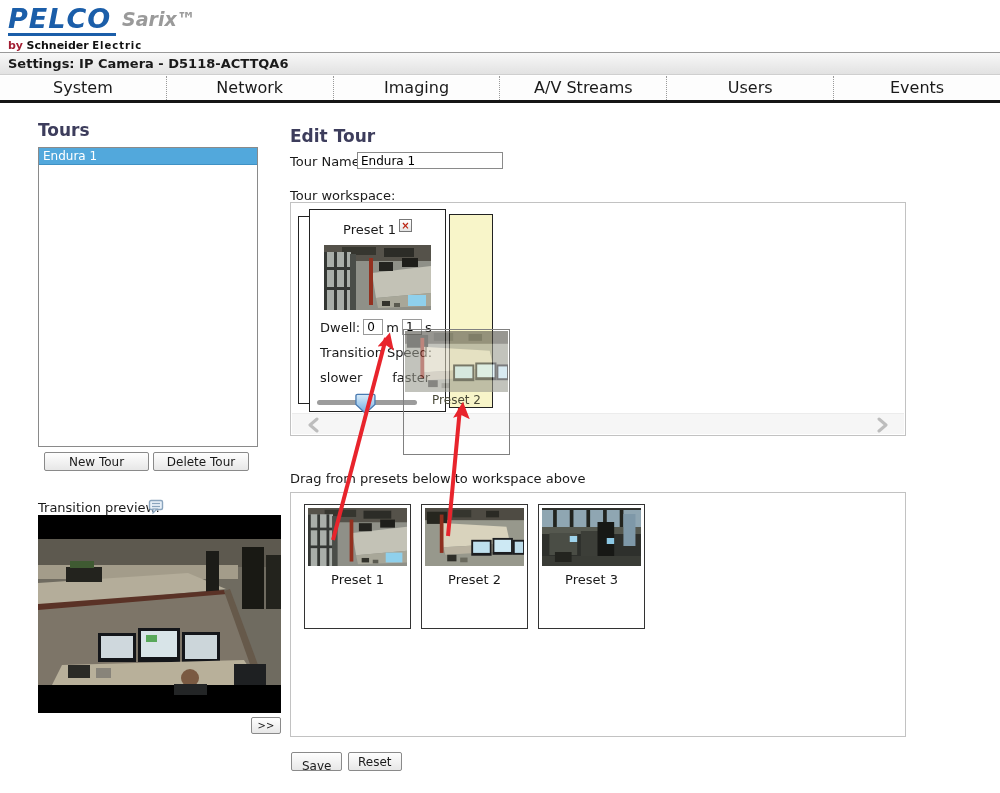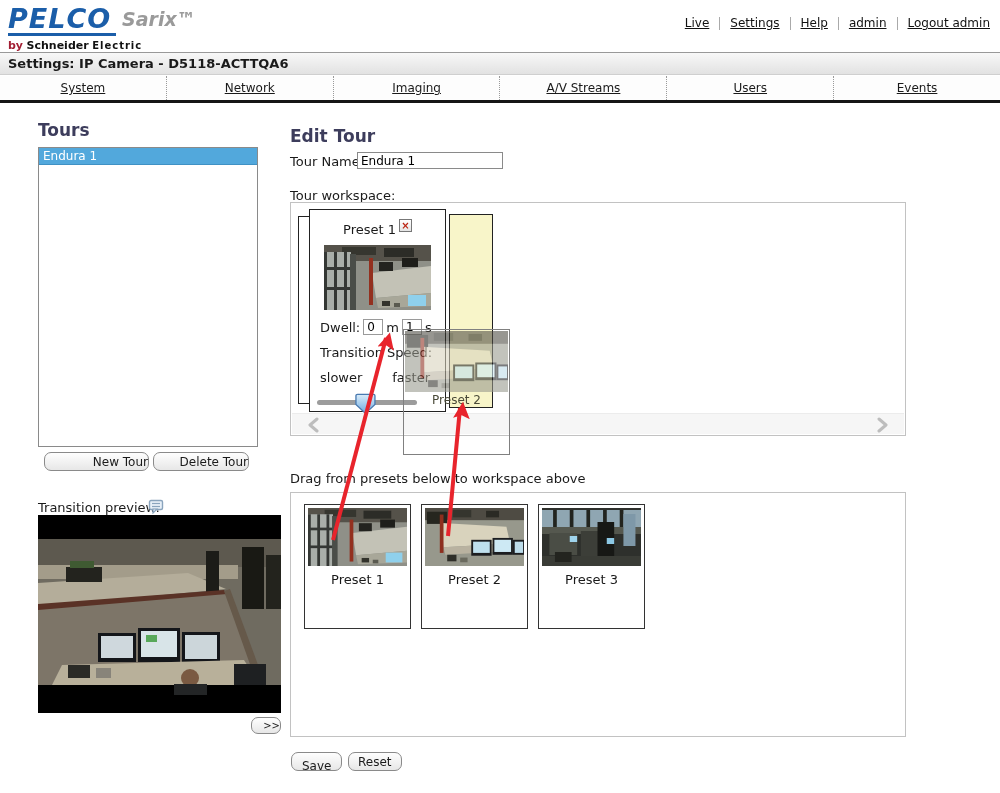--- a/index.html
+++ b/index.html
@@ -20,31 +20,31 @@
   .top-links a { color:#111; text-decoration:underline; cursor:pointer; }
   .tl-sep { width:1px; height:13px; background:#aaa; margin:0 10px; }
 
   
   .settings-bar { position:absolute; left:0; top:52px; width:1000px; height:23px;
     background:linear-gradient(#f8f8f8,#e2e2e2); border-top:1px solid #999; border-bottom:1px solid #cfcfcf;
     font-size:13px; font-weight:bold; line-height:21px; padding-left:8px; }
 
   
   .tab-bar { position:absolute; left:0; top:76px; width:1000px; height:24px; display:flex; background:#fdfdfd; }
-  .tab { flex:1; text-align:center; font-size:12px; line-height:24px; border-right:1px dotted #9a9a9a; cursor:pointer;text-decoration:underline; }
+  .tab { flex:1; text-align:center; font-size:16px; line-height:24px; border-right:1px dotted #9a9a9a; cursor:pointer; }
   .tab:last-child { border-right:none; }
   .tab-underline { position:absolute; left:0; top:100px; width:1000px; height:3px; background:#161616; }
 
   
   .h1 { font-size:17px; font-weight:bold; color:#3d3d5c; }
   .tours-heading { position:absolute; left:38px; top:120px; }
   .tour-list { position:absolute; left:38px; top:147px; width:220px; height:300px; border:1px solid #8a8a8a; background:#fff; }
   .tour-item { height:17px; background:#52a8dc; color:#fff; font-size:12px; line-height:17px; padding-left:4px; border-bottom:1px solid #3f91c4; cursor:pointer; }
   .btn { font-family:"DejaVu Sans","Liberation Sans",sans-serif; font-size:12px; color:#1a1a1a;
-    border:1px solid #8a8a8a; background:linear-gradient(#fefefe,#e7e7e7); border-radius:7px; padding:2px 10px; cursor:pointer;text-align:right; }
+    border:1px solid #8a8a8a; background:linear-gradient(#fefefe,#e7e7e7); border-radius:2px; padding:2px 10px; cursor:pointer; }
   .new-tour { position:absolute; left:44px; top:452px; width:105px; height:19px; padding:0; }
   .delete-tour { position:absolute; left:153px; top:452px; width:96px; height:19px; padding:0; }
   .tp-label { position:absolute; left:38px; top:500px; font-size:13px; }
   .tp-icon { position:absolute; left:148px; top:499px; }
   .tp-video { position:absolute; left:38px; top:515px; width:243px; height:198px; background:#000; }
   .expand-btn { position:absolute; left:251px; top:717px; width:30px; height:17px; padding:0; font-size:10px; line-height:15px; }
 
   
   .edit-heading { position:absolute; left:290px; top:126px; }
   .tourname-label { position:absolute; left:290px; top:154px; font-size:13px; }
@@ -212,31 +212,20 @@
     <div class="logo-block">
       <div class="pelco">PELCO</div>
       <div class="pelco-bar"></div>
       <div class="byline">
         <span class="by">by</span>
         <span class="brand">Schneider</span>
         <span class="brand2">Electric</span>
       </div>
     </div>
     <div class="sarix">Sarix™</div>
-    <div class="top-links">
-      <a>Live</a>
-      <span class="tl-sep"></span>
-      <a>Settings</a>
-      <span class="tl-sep"></span>
-      <a>Help</a>
-      <span class="tl-sep"></span>
-      <a>admin</a>
-      <span class="tl-sep"></span>
-      <a>Logout admin</a>
-    </div>
   </div>
 
   <div class="settings-bar">Settings: IP Camera - D5118-ACTTQA6</div>
 
   <div class="tab-bar">
     <div class="tab">System</div>
     <div class="tab">Network</div>
     <div class="tab">Imaging</div>
     <div class="tab">A/V Streams</div>
     <div class="tab">Users</div>

